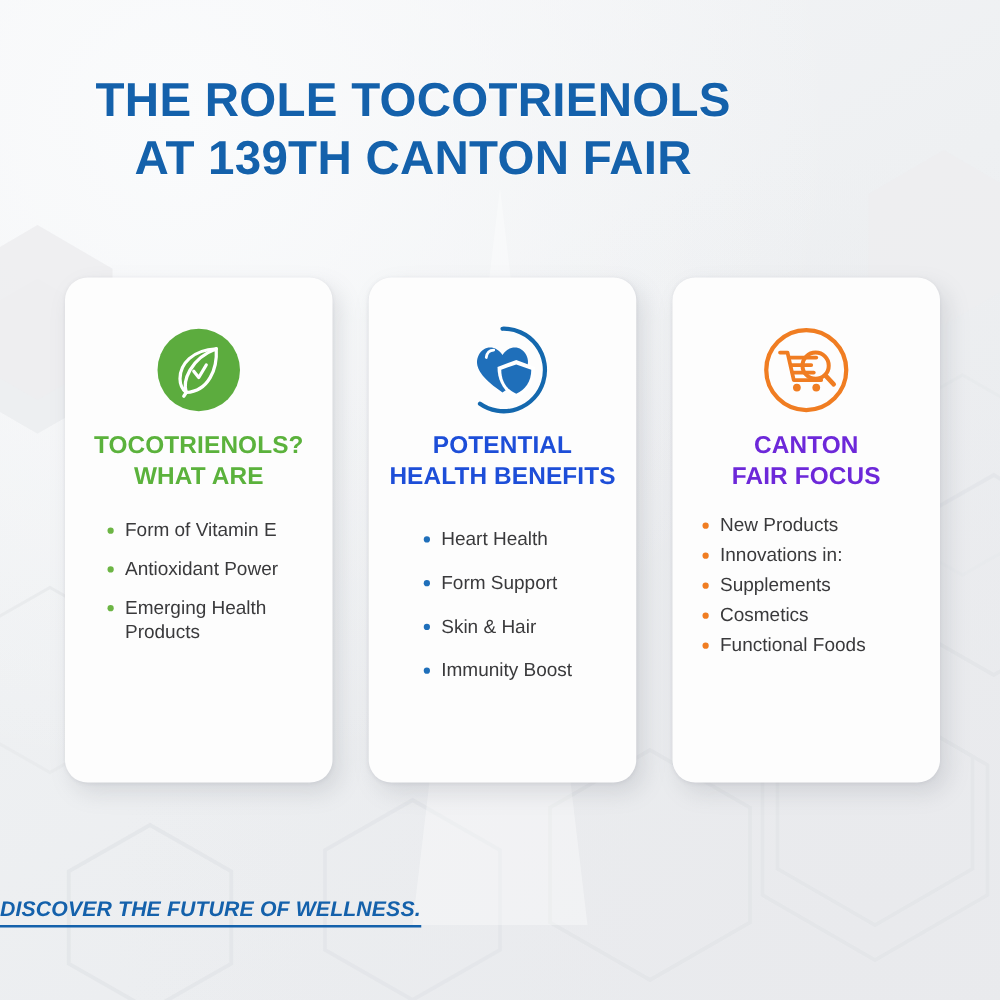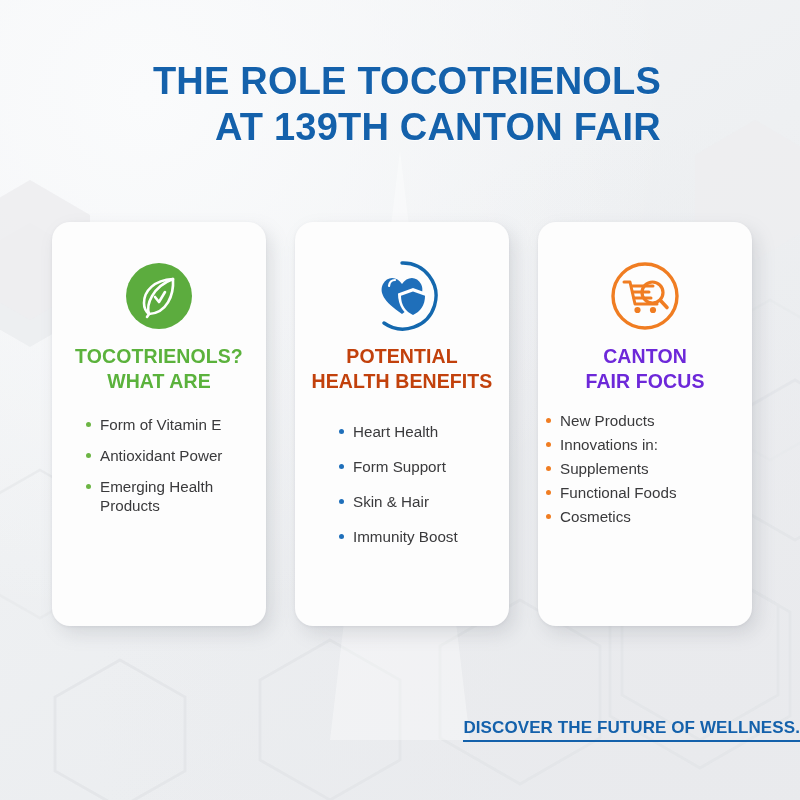--- a/index.html
+++ b/index.html
@@ -30,21 +30,21 @@
     inset: 0;
     pointer-events: none;
   }
 
   
   #title-block {
     position: absolute;
     top: 58px;
     left: 0;
     width: 661px;
-    text-align: right;
+    text-align: center;
     z-index: 5;
   }
   .title-line {
     color: #1461ab;
     font-size: 38px;
     font-weight: bold;
     letter-spacing: 0.2px;
     line-height: 46px;
     text-shadow: 0 1px 1px rgba(255,255,255,0.8);
   }
@@ -78,21 +78,21 @@
   }
   .card-title {
     text-align: center;
     font-size: 19.5px;
     font-weight: bold;
     line-height: 25px;
     letter-spacing: 0.1px;
     padding: 0 10px;
   }
   .card-title.green  { color: #5bb23c; }
-  .card-title.blue   { color: #c2410c; }
+  .card-title.blue   { color: #1d4ed8; }
   .card-title.orange { color: #6d28d9; }
 
   .bullets {
     list-style: none;
     margin-top: 18px;
     padding: 0 4px 0 16px;
   }
   .bullets li {
     position: relative;
     font-size: 15.2px;
@@ -112,32 +112,33 @@
   }
   .bullets.green  li::before { background: #6cb544; }
   .bullets.blue   li::before { background: #1f6fba; }
   .bullets.orange li::before { background: #f07d22; }
 
   
   #card-1 .bullets { margin-top: 21px; padding-left: 32px; }
   #card-1 .bullets li { margin-bottom: 12px; }
   #card-2 .bullets { margin-top: 28px; padding-left: 42px; }
   #card-2 .bullets li { margin-bottom: 16px; }
-  #card-3 .bullets { margin-top: 17px; padding-left: 6px; }
+  #card-3 .bullets { margin-top: 17px; padding-left: 22px; }
   #card-3 .bullets li { margin-bottom: 5px; }
   #card-3 .bullets li.gap-before { }
 
   
   #footer-cta {
     position: absolute;
     top: 718px;
     left: 0;
     width: 800px;
-    text-align: right;
+    text-align: left;
     z-index: 5;
+    font-style: italic;
   }
   #footer-cta span {
     color: #1461ab;
     font-size: 17px;
     font-weight: bold;
     letter-spacing: 0.1px;
     border-bottom: 2.5px solid #1461ab;
     padding-bottom: 3px;
   }
 </style>
@@ -242,22 +243,22 @@
       </svg>
     </div>
     <div class="card-title orange">
       <div>CANTON</div>
       <div>FAIR FOCUS</div>
     </div>
     <ul class="bullets orange">
       <li>New Products</li>
       <li class="gap-before">Innovations in:</li>
       <li>Supplements</li>
+      <li> Cosmetics</li>
       <li>Functional Foods</li>
-      <li> Cosmetics</li>
     </ul>
   </div>
 
 </div>
 
 <div id="footer-cta">
   <span>DISCOVER THE FUTURE OF WELLNESS.</span>
 </div>
 
 </body></html>

